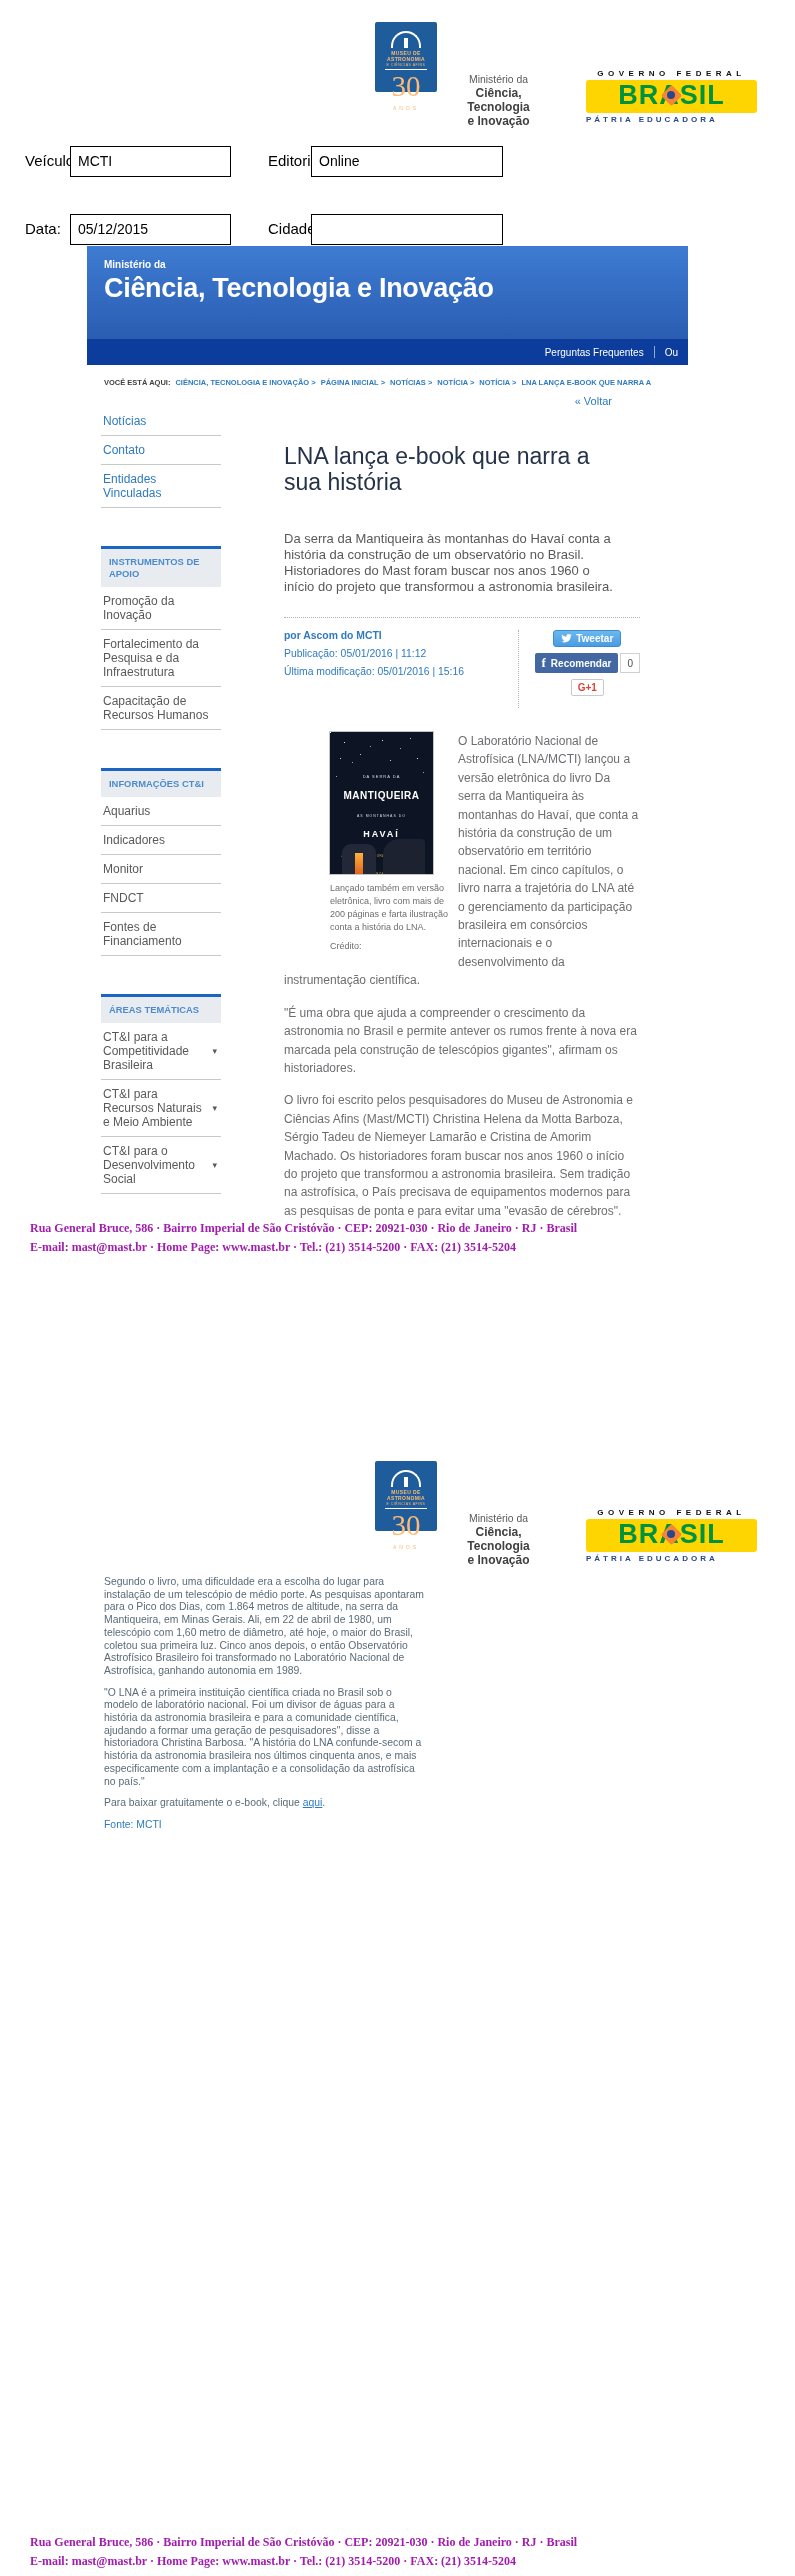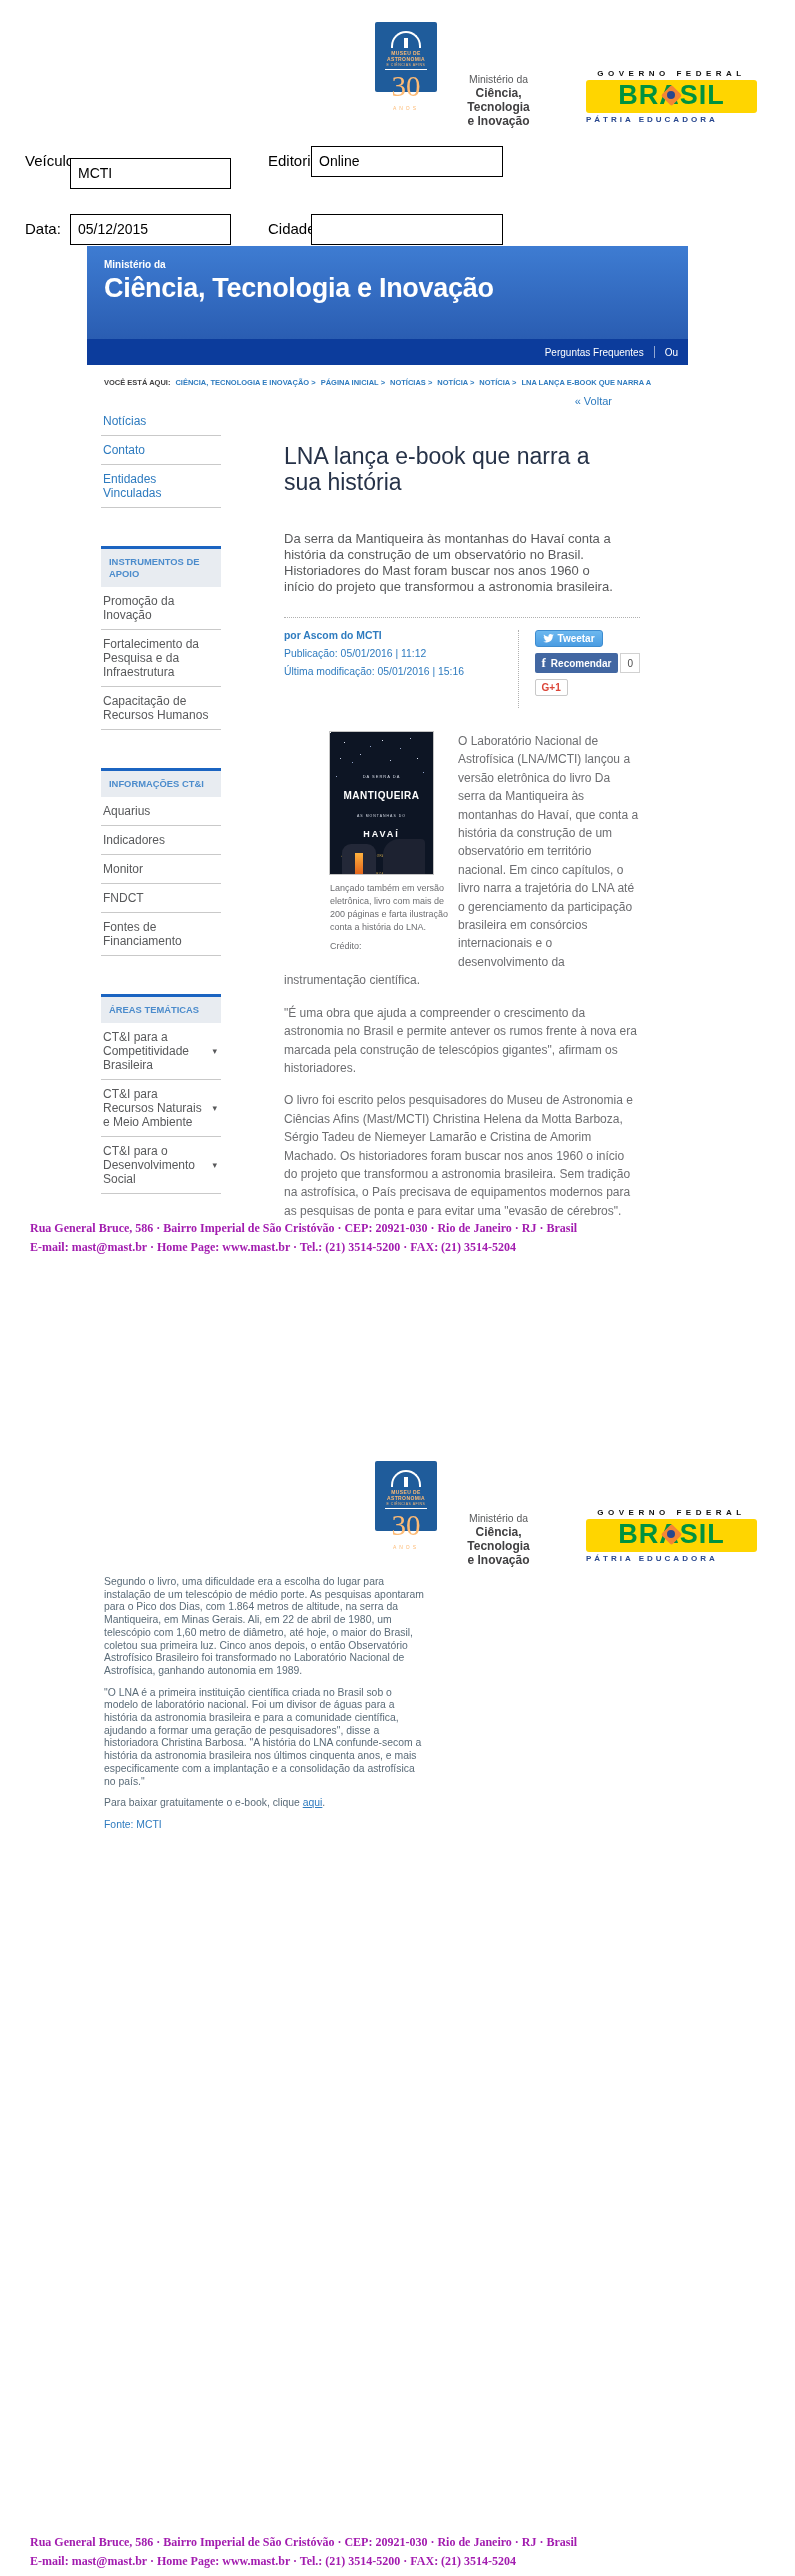--- a/index.html
+++ b/index.html
@@ -55,21 +55,21 @@
 
   
   .main { position:absolute; left:197px; top:8px; width:356px; }
   .voltar { text-align:right; color:#2e7bbf; font-size:11px; padding-right:28px; }
   .a-title { margin-top:36px; width:320px; color:#263248; font-size:23px; font-weight:normal; line-height:26px; }
   .standfirst { margin-top:36px; width:334px; color:#58595b; font-size:13px; line-height:16px; }
   .meta-row { margin-top:22px; border-top:1px dotted #b0b0b0; padding-top:12px; display:flex; }
   .byline { width:272px; color:#2e7bbf; font-size:10.4px; }
   .byline p { margin-bottom:7px; }
   .byline .author { font-weight:bold; }
-  .social { border-left:1px dotted #b0b0b0; padding-left:16px; display:flex; flex-direction:column; gap:6px; align-items:flex-start; min-height:78px; }
+  .social { border-left:1px dotted #b0b0b0; padding-left:16px; display:flex; flex-direction:column; gap:6px; align-items:center; min-height:78px; }
   .btn-tweet { display:inline-flex; align-items:center; gap:4px; background:linear-gradient(#6cb8ef,#4a9ce2); color:#fff; font-size:10px; font-weight:bold; border:1px solid #3d8cd0; border-radius:3px; padding:2px 7px; }
   .fb-row { display:flex; align-items:stretch; gap:2px; }
   .btn-fb { display:inline-flex; align-items:center; gap:5px; background:#4267a2; color:#fff; font-size:10px; font-weight:bold; border-radius:2px; padding:2px 7px; }
   .fb-f { font-family:"Liberation Serif", serif; font-size:13px; font-weight:bold; }
   .fb-count { border:1px solid #d1d1d1; background:#fff; color:#4a4a4a; font-size:10px; padding:2px 6px; display:inline-flex; align-items:center; }
   .btn-gplus { border:1px solid #c9c9c9; background:#fff; color:#db4437; font-weight:bold; font-size:10px; border-radius:2px; padding:2px 6px; }
 
   .media-text { margin-top:24px; font-size:12px; line-height:18.4px; color:#6d6e71; }
   .book-float { float:left; width:174px; padding-left:46px; }
   .book-cover { width:103px; height:142px; background:#0d1524; box-shadow:0 0 0 1px #c4c4c4; position:relative; overflow:hidden; color:#fff; text-align:center; padding-top:36px; }
@@ -122,21 +122,21 @@
       <div class="brasil-box">
         <span class="brasil-text">BRASIL</span>
         <span class="flag-d"></span>
         <span class="flag-c"></span>
       </div>
       <div class="patria">PÁTRIA EDUCADORA</div>
     </div>
   </div>
 
   <div class="f-label" style="left:25px; top:152px;">Veículo:</div>
-  <div class="f-box" style="left:70px; top:158px; width:161px;">MCTI</div>
+  <div class="f-box" style="left:70px; top:146px; width:161px;">MCTI</div>
   <div class="f-label" style="left:268px; top:152px;">Editoria:</div>
   <div class="f-box" style="left:311px; top:146px; width:192px;">Online</div>
   <div class="f-label" style="left:25px; top:220px;">Data:</div>
   <div class="f-box" style="left:70px; top:214px; width:161px;">05/12/2015</div>
   <div class="f-label" style="left:268px; top:220px;">Cidade:</div>
   <div class="f-box" style="left:311px; top:214px; width:192px;"></div>
 
   <div class="webpage">
     <div class="banner">
       <div class="banner-small">Ministério da</div>

